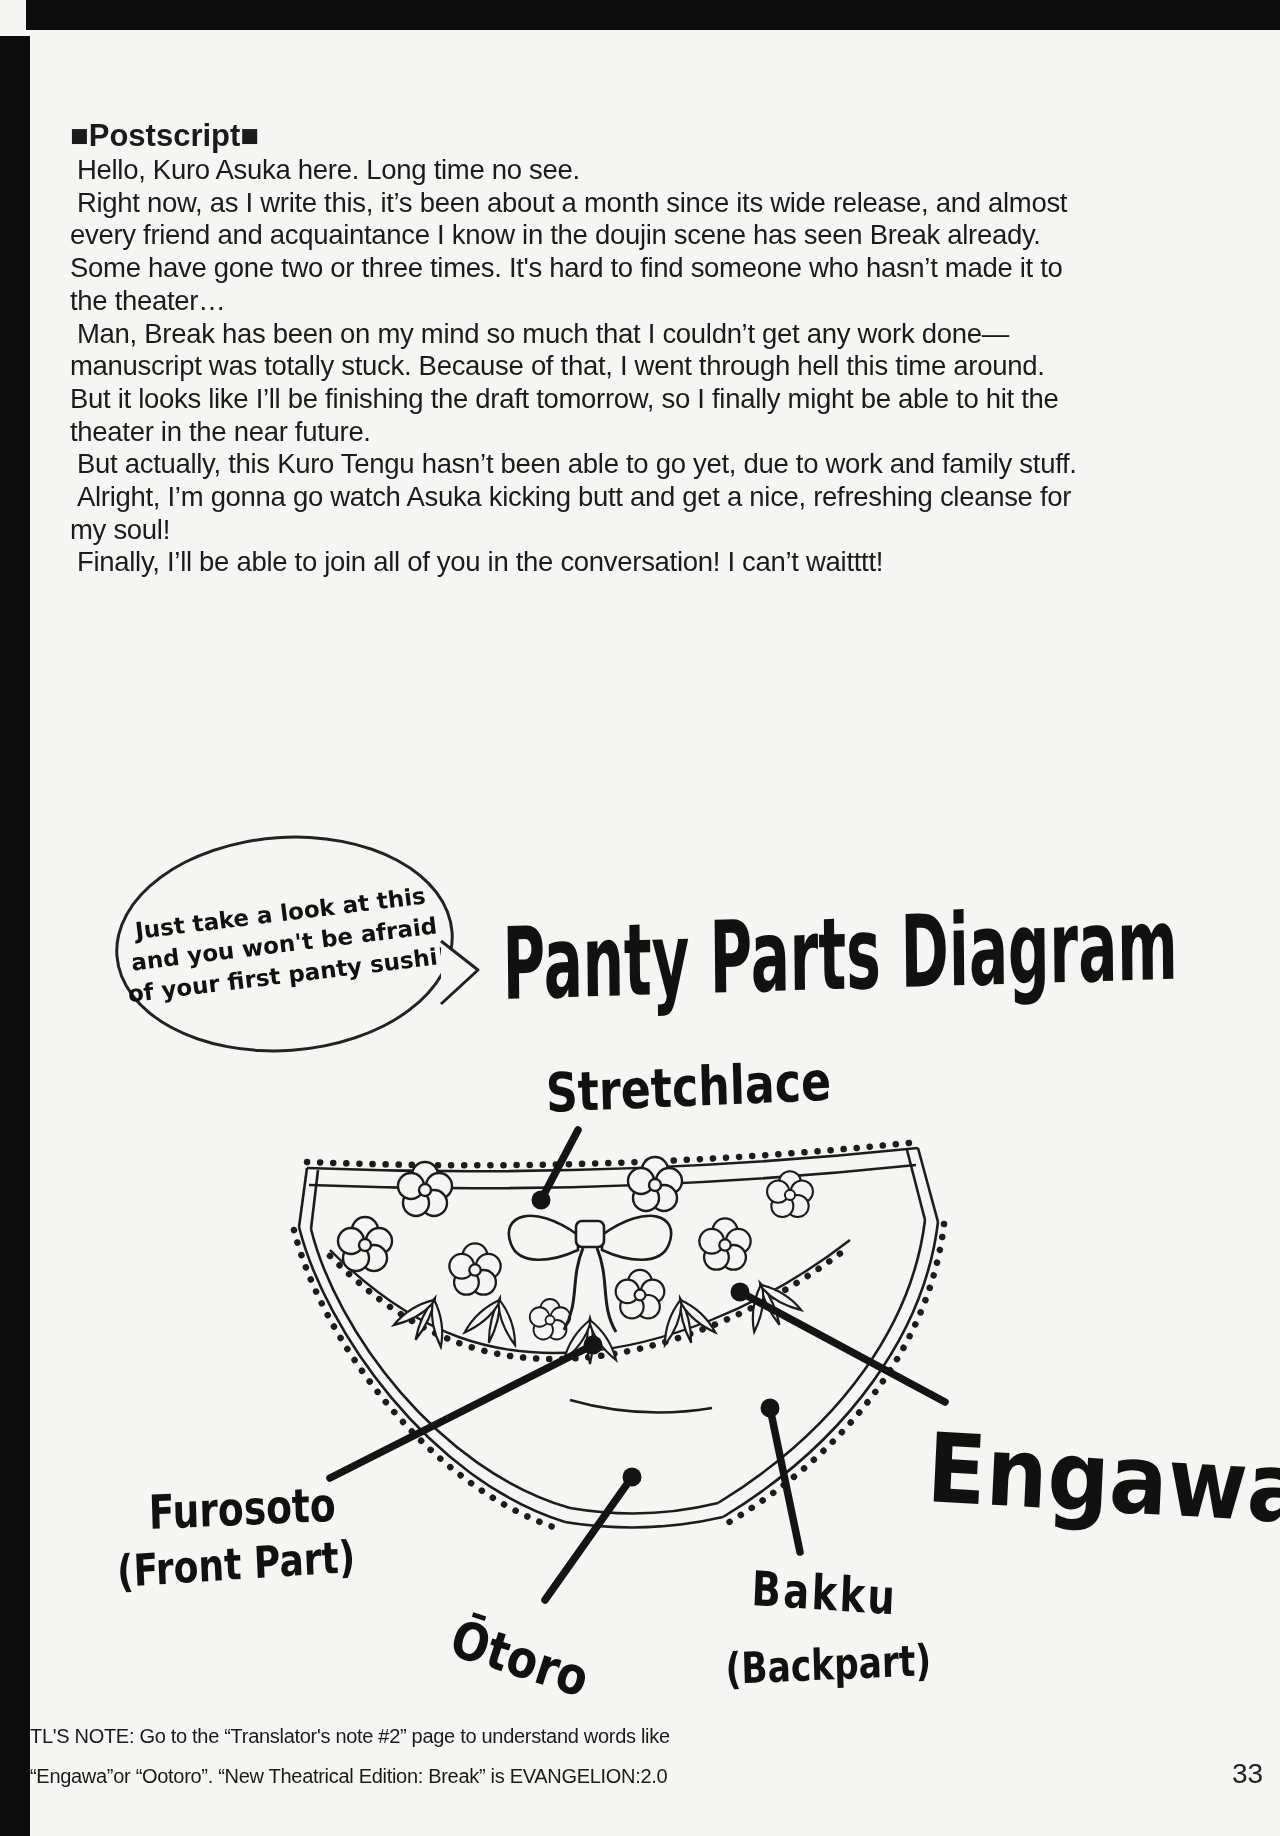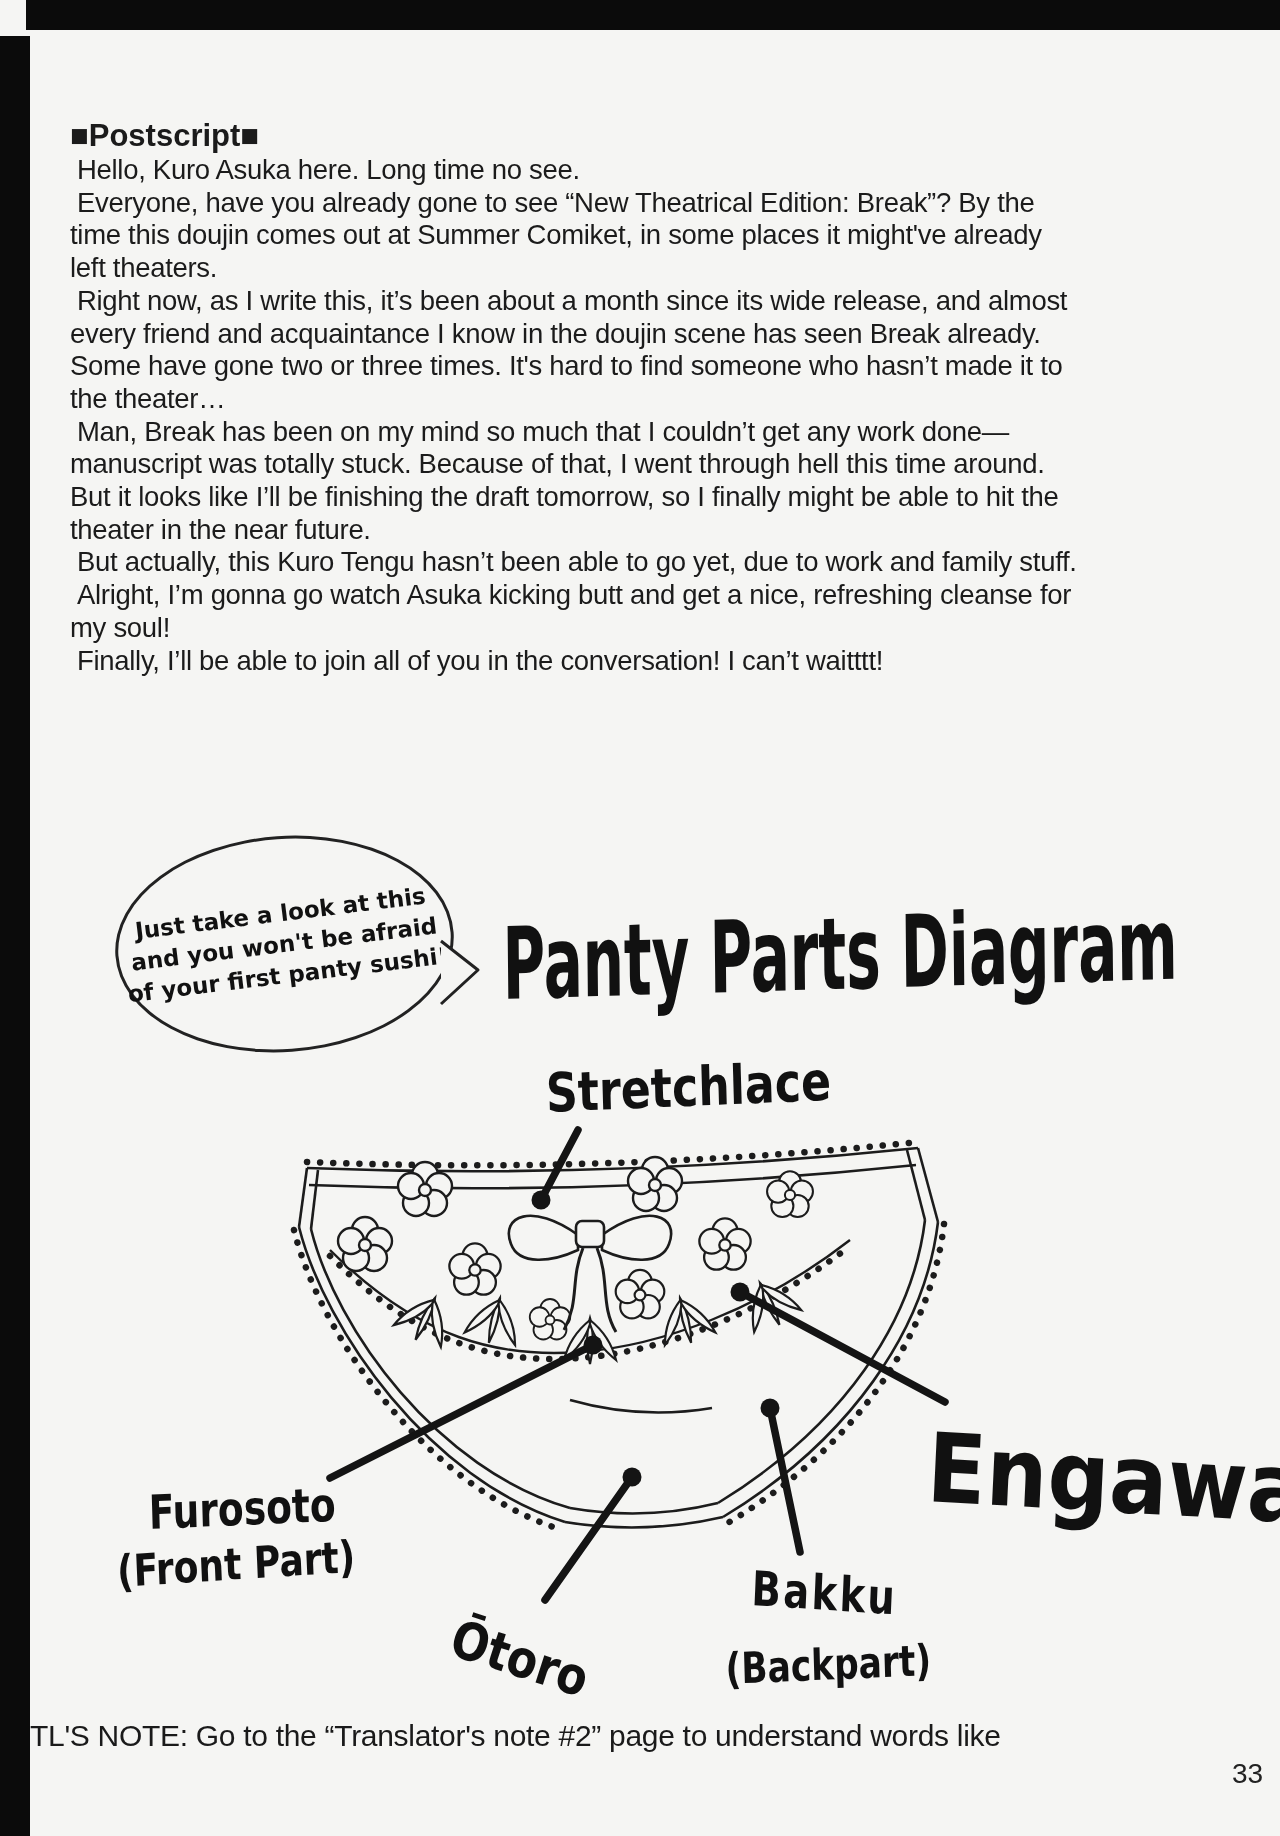--- a/index.html
+++ b/index.html
@@ -30,34 +30,33 @@
   }
   .title{left:502px;top:906px;font-size:100px;transform:scaleX(0.58) rotate(-1deg);}
   .lbl-stretchlace{left:545px;top:1062px;font-size:54px;transform:scaleX(0.82) rotate(-2deg);}
   .lbl-furosoto{left:148px;top:1485px;font-size:47px;transform:scaleX(0.8) rotate(-2deg);}
   .lbl-furosoto-sub{left:116px;top:1546px;font-size:44px;transform:scaleX(0.82) rotate(-3deg);}
   .lbl-otoro{left:462px;top:1608px;font-size:52px;transform:rotate(18deg) scaleX(0.85);}
   .lbl-bakku{left:753px;top:1560px;font-size:48px;letter-spacing:3px;transform:scaleX(0.8) rotate(3deg);}
   .lbl-bakku-sub{left:725px;top:1644px;font-size:43px;transform:scaleX(0.8) rotate(-2deg);}
   .lbl-engawa{left:930px;top:1412px;font-size:96px;transform:scaleX(0.9) rotate(3deg);}
   .drawing{position:absolute;left:280px;top:1120px;z-index:1;}
-  .footer-note{position:absolute;left:30px;top:1716px;font-size:30px;line-height:40px;letter-spacing:-0.3px;white-space:nowrap;color:#1a1a1a;}
+  .footer-note{position:absolute;left:30px;top:1716px;font-size:20px;line-height:40px;letter-spacing:-0.3px;white-space:nowrap;color:#1a1a1a;}
   .page-number{position:absolute;left:1232px;top:1758px;font-size:28px;color:#222;}
 </style>
 </head>
 <body>
 
 <div class="bar-top"></div>
 <div class="bar-left"></div>
 
 <div class="heading">■Postscript■</div>
 
 <div class="paragraphs">
   <p>Hello, Kuro Asuka here. Long time no see.</p>
-  <p>Everyone, have you already gone to see “New Theatrical Edition: Break”? By the time this doujin comes out at Summer Comiket, in some places it might've already left theaters.</p>
   <p>Right now, as I write this, it’s been about a month since its wide release, and almost every friend and acquaintance I know in the doujin scene has seen Break already. Some have gone two or three times. It's hard to find someone who hasn’t made it to the theater…</p>
   <p>Man, Break has been on my mind so much that I couldn’t get any work done—manuscript was totally stuck. Because of that, I went through hell this time around. But it looks like I’ll be finishing the draft tomorrow, so I finally might be able to hit the theater in the near future.</p>
   <p>But actually, this Kuro Tengu hasn’t been able to go yet, due to work and family stuff.</p>
   <p>Alright, I’m gonna go watch Asuka kicking butt and get a nice, refreshing cleanse for my soul!</p>
   <p>Finally, I’ll be able to join all of you in the conversation! I can’t waitttt!</p>
 </div>
 
 <div class="bubble">
   <div class="bubble-text">
     <div>Just take a look at this</div>
@@ -156,14 +155,15 @@
 <div class="hand lbl-stretchlace">Stretchlace</div>
 <div class="hand lbl-furosoto">Furosoto</div>
 <div class="hand lbl-furosoto-sub">(Front Part)</div>
 <div class="hand lbl-otoro">Ōtoro</div>
 <div class="hand lbl-bakku">Bakku</div>
 <div class="hand lbl-bakku-sub">(Backpart)</div>
 <div class="hand lbl-engawa">Engawa</div>
 
 <div class="footer-note">
   <div>TL'S NOTE: Go to the “Translator's note #2” page to understand words like</div>
+  <div>“Engawa”or “Ootoro”. “New Theatrical Edition: Break” is EVANGELION:2.0</div>
 </div>
 <div class="page-number">33</div>
 
 </body></html>

